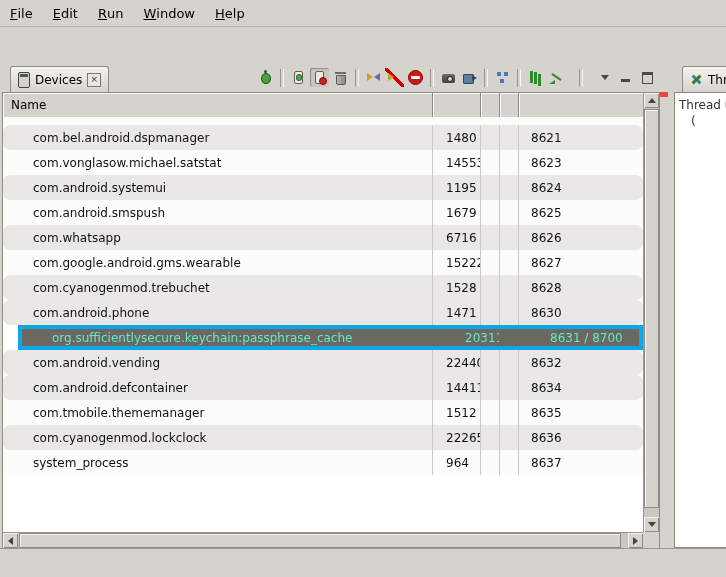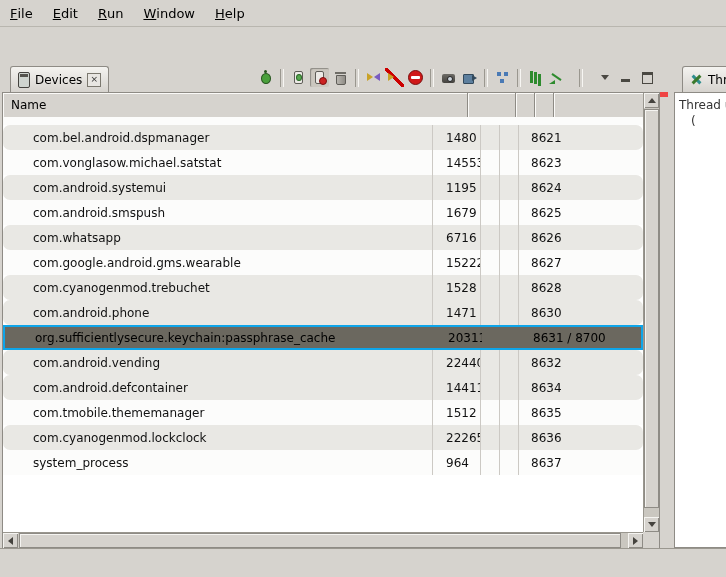--- a/index.html
+++ b/index.html
@@ -73,32 +73,32 @@
 
   .ic-view-menu::before{content:"";position:absolute;left:5px;top:7px;width:0;height:0;border-left:4px solid transparent;border-right:4px solid transparent;border-top:5px solid #4a4842;}
   .ic-minimize::before{content:"";position:absolute;left:4px;bottom:5px;width:9px;height:3px;background:#4a4842;}
   .ic-maximize::before{content:"";position:absolute;left:4px;top:4px;width:9px;height:8px;border:1px solid #4a4842;border-top:3px solid #4a4842;}
 
   
   .table{position:absolute;left:2px;top:28px;width:656px;height:455px;border:1px solid #8e8b85;background:#fff;}
   .thead{position:absolute;left:0;top:0;right:16px;height:24px;display:flex;background:var(--panel-bg,#d6d3ce);border-bottom:1px solid #9a978f;}
   .th{box-sizing:border-box;height:100%;display:flex;align-items:center;border-right:1px solid #8e8b85;
       box-shadow:inset 0 1px 0 #fbfaf8,inset 1px 0 0 #fbfaf8;font-size:12px;}
-  .th.name{width:465px;padding-left:8px;}
+  .th.name{width:430px;padding-left:8px;}
   .th.pid{width:48px;}
   .th.c1{width:19px;}
   .th.c2{width:19px;}
   .th.port{flex:1;border-right:none;}
 
   .tbody{position:absolute;left:0;right:16px;top:24px;bottom:16px;background:#fff;overflow:hidden;}
   .partial-row{height:8px;background:#fcfcfb;}
   .trow{box-sizing:border-box;height:25px;display:flex;align-items:stretch;font-size:12px;color:#111;}
   .trow.even{background:var(--row-stripe,#e9e8e4);border-radius:7px;}
   .trow.odd{background:#fcfcfb;}
-  .trow.selected{background:var(--selected-row-bg,#6b685f);color:#000000;border:2px solid #0ea5e9;}
+  .trow.selected{background:var(--selected-row-bg,#6b685f);color:#5eead4;border:4px solid #0ea5e9;margin-left:15px;}
   .td{box-sizing:border-box;display:flex;align-items:center;border-right:1px solid #ccc9c4;overflow:hidden;white-space:nowrap;}
   .trow.selected .td{border-right-color:transparent;}
   .td.name{width:430px;padding-left:30px;}
   .td.pid{width:48px;padding-left:13px;}
   .td.c1{width:19px;}
   .td.c2{width:19px;}
   .td.port{flex:1;padding-left:12px;border-right:none;}
 
   
   .vscroll{position:absolute;top:0;right:0;bottom:16px;width:16px;background:#cac7c0;border-left:1px solid #9a978f;box-sizing:border-box;}

